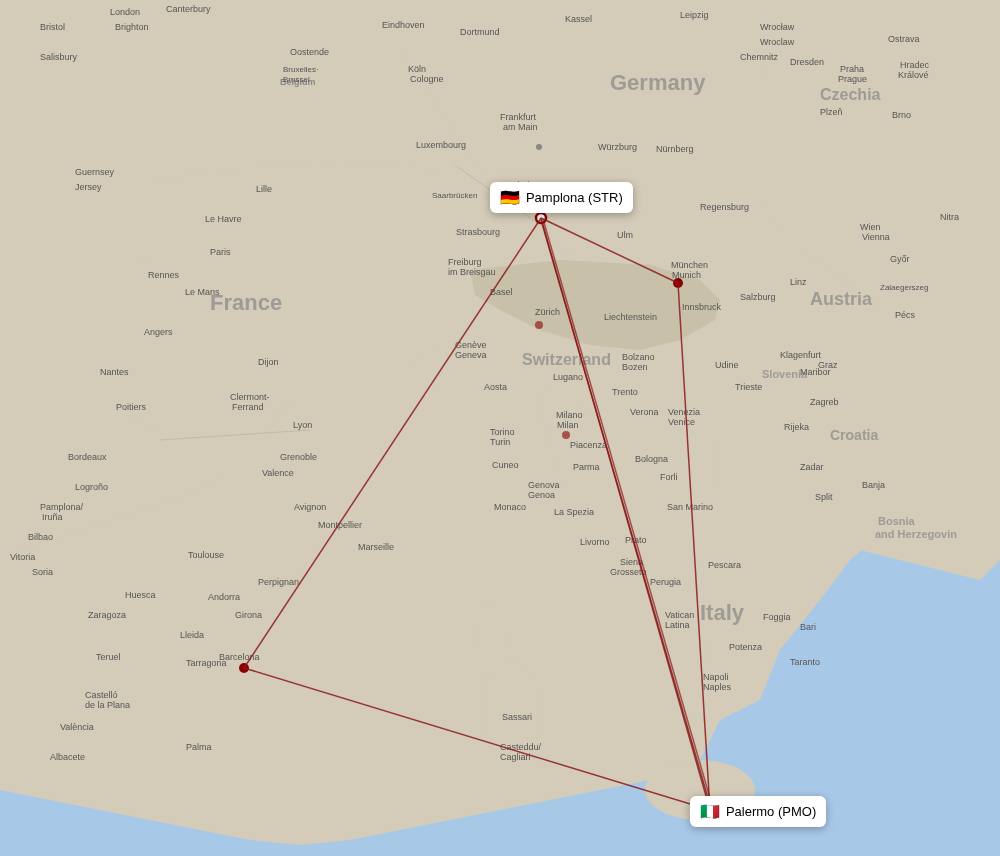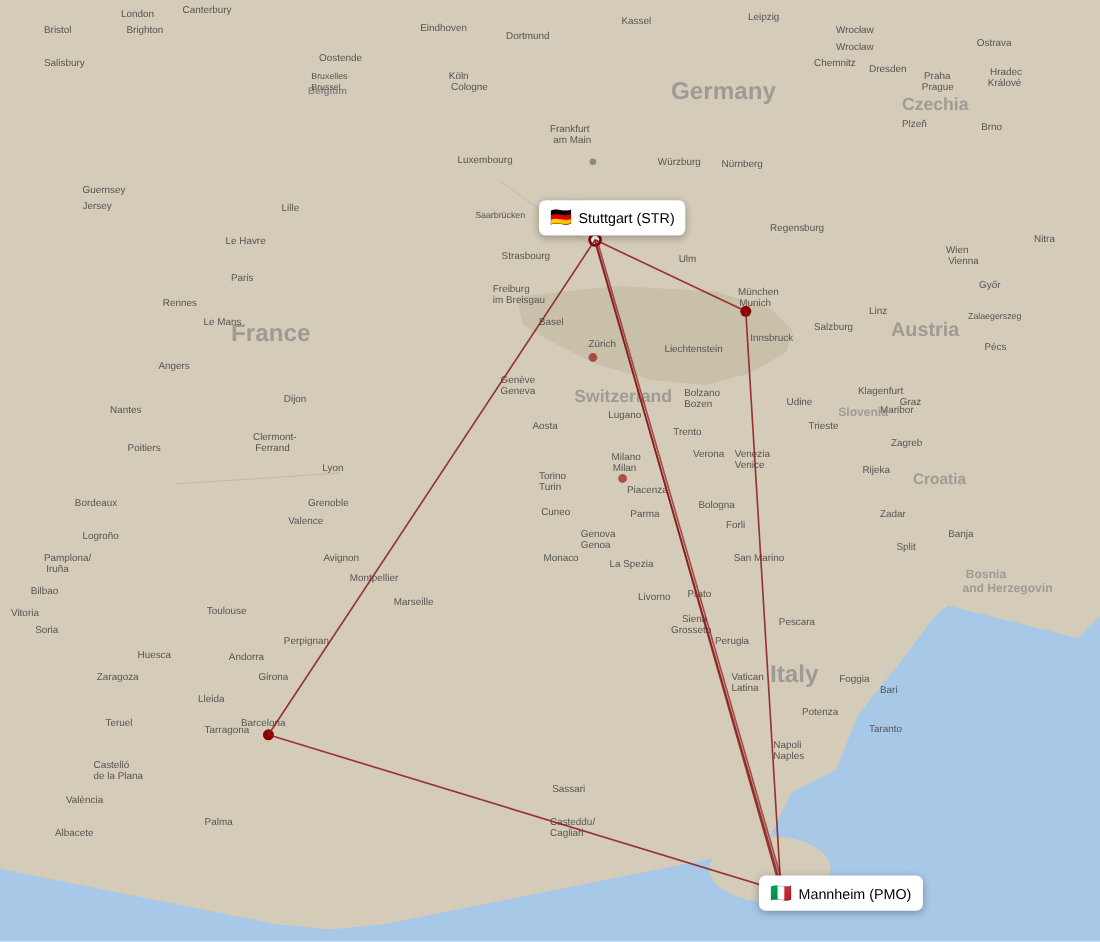--- a/index.html
+++ b/index.html
@@ -381,21 +381,21 @@
     <line x1="678" y1="283" x2="710" y2="810" stroke="#8B1A1A" stroke-width="1.5" opacity="0.85"></line>
 
     <line x1="541" y1="220" x2="712" y2="812" stroke="#8B1A1A" stroke-width="1.5" opacity="0.85"></line>
 
     <line x1="543" y1="219" x2="714" y2="812" stroke="#8B1A1A" stroke-width="1.5" opacity="0.7"></line>
 
   </svg>
 
   <div class="location-tooltip" style="left: 490px; top: 182px;">
     <span class="flag">🇩🇪</span>
-    <span>Stuttgart (STR)</span>
+    <span>Pamplona (STR)</span>
   </div>
 
   <div class="location-tooltip" style="left: 690px; top: 796px;">
     <span class="flag">🇮🇹</span>
-    <span>Mannheim (PMO)</span>
+    <span>Palermo (PMO)</span>
   </div>
 
 </div>
 
 </body></html>

